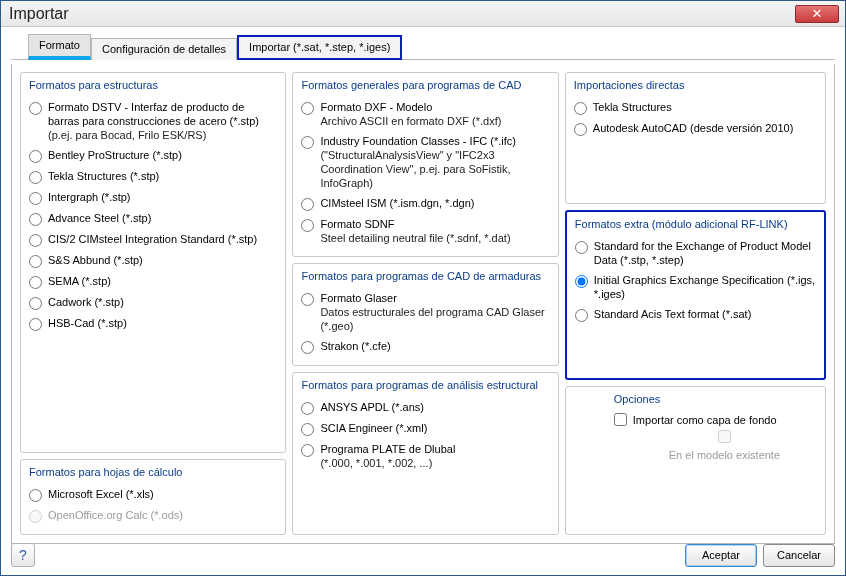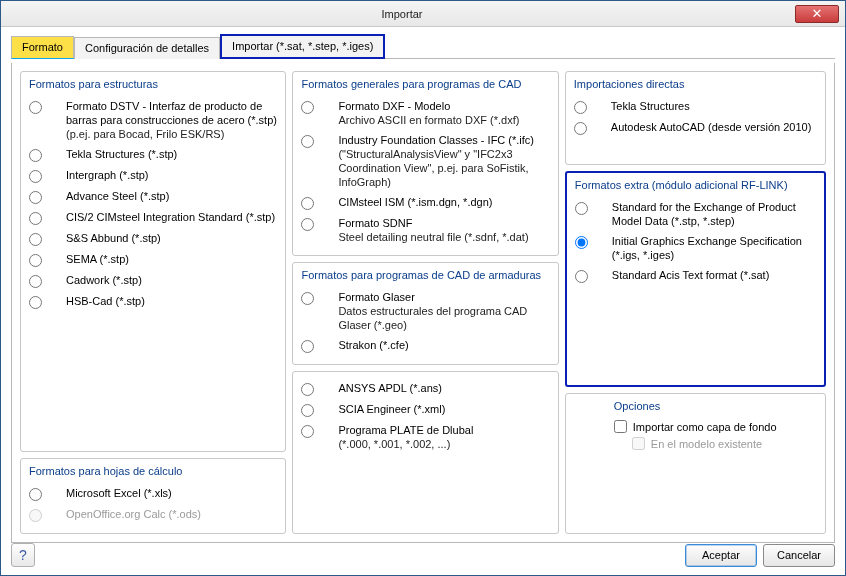--- a/index.html
+++ b/index.html
@@ -14,21 +14,21 @@
     position: relative;
   }
   .titlebar {
     height: 26px;
     background: linear-gradient(to bottom, #f4f4f4, #e8e8e8);
     display: flex;
     align-items: center;
     padding: 0 6px 0 8px;
     border-bottom: 1px solid #c8c8c8;
   }
-  .titlebar-text { flex: 1; font-size: 11px; color: #222; text-align: center; }
+  .titlebar-text { flex: 1; font-size: 16px; color: #222; }
   .close-btn {
     width: 44px; height: 18px;
     background: linear-gradient(to bottom, #e57373, #c93c3c);
     border: 1px solid #8a2a2a;
     border-radius: 2px;
     display: flex; align-items: center; justify-content: center;
     color: #fff; font-size: 13px; line-height: 1;
     cursor: pointer;
   }
   .content { padding: 6px 10px 8px 10px; }
@@ -43,23 +43,24 @@
     border: 1px solid #b8b8b8;
     border-bottom: none;
     background: #f3f3f3;
     margin-right: 0px;
     position: relative;
     top: 1px;
     cursor: pointer;
     font-size: 11px;
   }
   .tab.active {
-    background: #fde047;
-    border-bottom: 1px solid #0ea5e9;
+    background: #e5e5e5;
+    border-bottom: 4px solid #0ea5e9;
     z-index: 2;
+    margin-left: 17px;
   }
   .tab-highlight {
     border: 2px solid #0a1fb3;
   }
   .main-area {
     border: 1px solid #b8b8b8;
     border-top: none;
     padding: 8px;
     height: 480px;
     display: flex;
@@ -79,40 +80,40 @@
     border: 2px solid #0a1fb3;
   }
   .group-title {
     color: #0a3d8a;
     font-size: 11px;
     margin-bottom: 6px;
   }
   .rad {
     display: flex;
     align-items: flex-start;
-    gap: 24px;
+    gap: 6px;
     padding: 3px 0;
     cursor: pointer;
   }
   .rad input[type=radio] {
     margin: 2px 0 0 0;
     width: 13px; height: 13px;
   }
   .rad-label { line-height: 14px; }
   .rad-sub { display: block; margin-left: 0px; color: #222; }
   .rad.disabled { color: #9a9a9a; cursor: default; }
   .chk {
     display: flex;
     align-items: center;
     gap: 6px;
     padding: 2px 0;
   }
   .chk input[type=checkbox] { margin: 0; width: 13px; height: 13px;}
   .chk.disabled { color: #9a9a9a; }
-  .chk.sub { margin-left: 18px; }
+  .chk.sub { margin-left: 18px; flex-direction: column; }
   .footer {
     position: absolute;
     bottom: 8px; left: 10px; right: 10px;
     display: flex;
     align-items: center;
   }
   .help-btn {
     width: 24px; height: 24px;
     border: 1px solid #b0b0b0;
     border-radius: 3px;
@@ -166,20 +167,24 @@
 
     <div class="col col1">
       <div class="group" style="flex:1;">
         <div class="group-title">Formatos para estructuras</div>
         <label class="rad">
             <input type="radio" name="fmt" style="">
             <span class="rad-label"><span>Formato DSTV - Interfaz de producto de barras para construcciones de acero (*.stp)</span><span class="rad-sub">(p.ej. para Bocad, Frilo ESK/RS)</span></span>
           </label>
         <label class="rad">
             <input type="radio" name="fmt" style="">
+            <span class="rad-label">Bentley ProStructure (*.stp)</span>
+          </label>
+        <label class="rad">
+            <input type="radio" name="fmt" style="">
             <span class="rad-label">Tekla Structures (*.stp)</span>
           </label>
         <label class="rad">
             <input type="radio" name="fmt" style="">
             <span class="rad-label">Intergraph (*.stp)</span>
           </label>
         <label class="rad">
             <input type="radio" name="fmt" style="">
             <span class="rad-label">Advance Steel (*.stp)</span>
           </label>
@@ -245,49 +250,50 @@
             <input type="radio" name="fmt" style="">
             <span class="rad-label"><span>Formato Glaser</span><span class="rad-sub">Datos estructurales del programa CAD Glaser (*.geo)</span></span>
           </label>
         <label class="rad">
             <input type="radio" name="fmt" style="">
             <span class="rad-label">Strakon (*.cfe)</span>
           </label>
       </div>
 
       <div class="group" style="flex:1;">
+        <div class="group-title">Formatos para programas de análisis estructural</div>
         <label class="rad">
             <input type="radio" name="fmt" style="">
             <span class="rad-label">ANSYS APDL (*.ans)</span>
           </label>
         <label class="rad">
             <input type="radio" name="fmt" style="">
             <span class="rad-label">SCIA Engineer (*.xml)</span>
           </label>
         <label class="rad">
             <input type="radio" name="fmt" style="">
             <span class="rad-label"><span>Programa PLATE de Dlubal</span><span class="rad-sub">(*.000, *.001, *.002, ...)</span></span>
           </label>
       </div>
     </div>
 
     <div class="col col3">
-      <div class="group" style="height:94px;">
+      <div class="group" style="height:132px;">
         <div class="group-title">Importaciones directas</div>
         <label class="rad">
             <input type="radio" name="fmt" style="">
             <span class="rad-label">Tekla Structures</span>
           </label>
         <label class="rad">
             <input type="radio" name="fmt" style="">
             <span class="rad-label">Autodesk AutoCAD (desde versión 2010)</span>
           </label>
       </div>
 
-      <div class="group highlight" style="height:216px;">
+      <div class="group highlight" style="height:170px;">
         <div class="group-title">Formatos extra (módulo adicional RF-LINK)</div>
         <label class="rad">
             <input type="radio" name="fmt" style="">
             <span class="rad-label">Standard for the Exchange of Product Model Data (*.stp, *.step)</span>
           </label>
         <label class="rad">
             <input type="radio" name="fmt" checked="" style="">
             <span class="rad-label">Initial Graphics Exchange Specification (*.igs, *.iges)</span>
           </label>
         <label class="rad">

